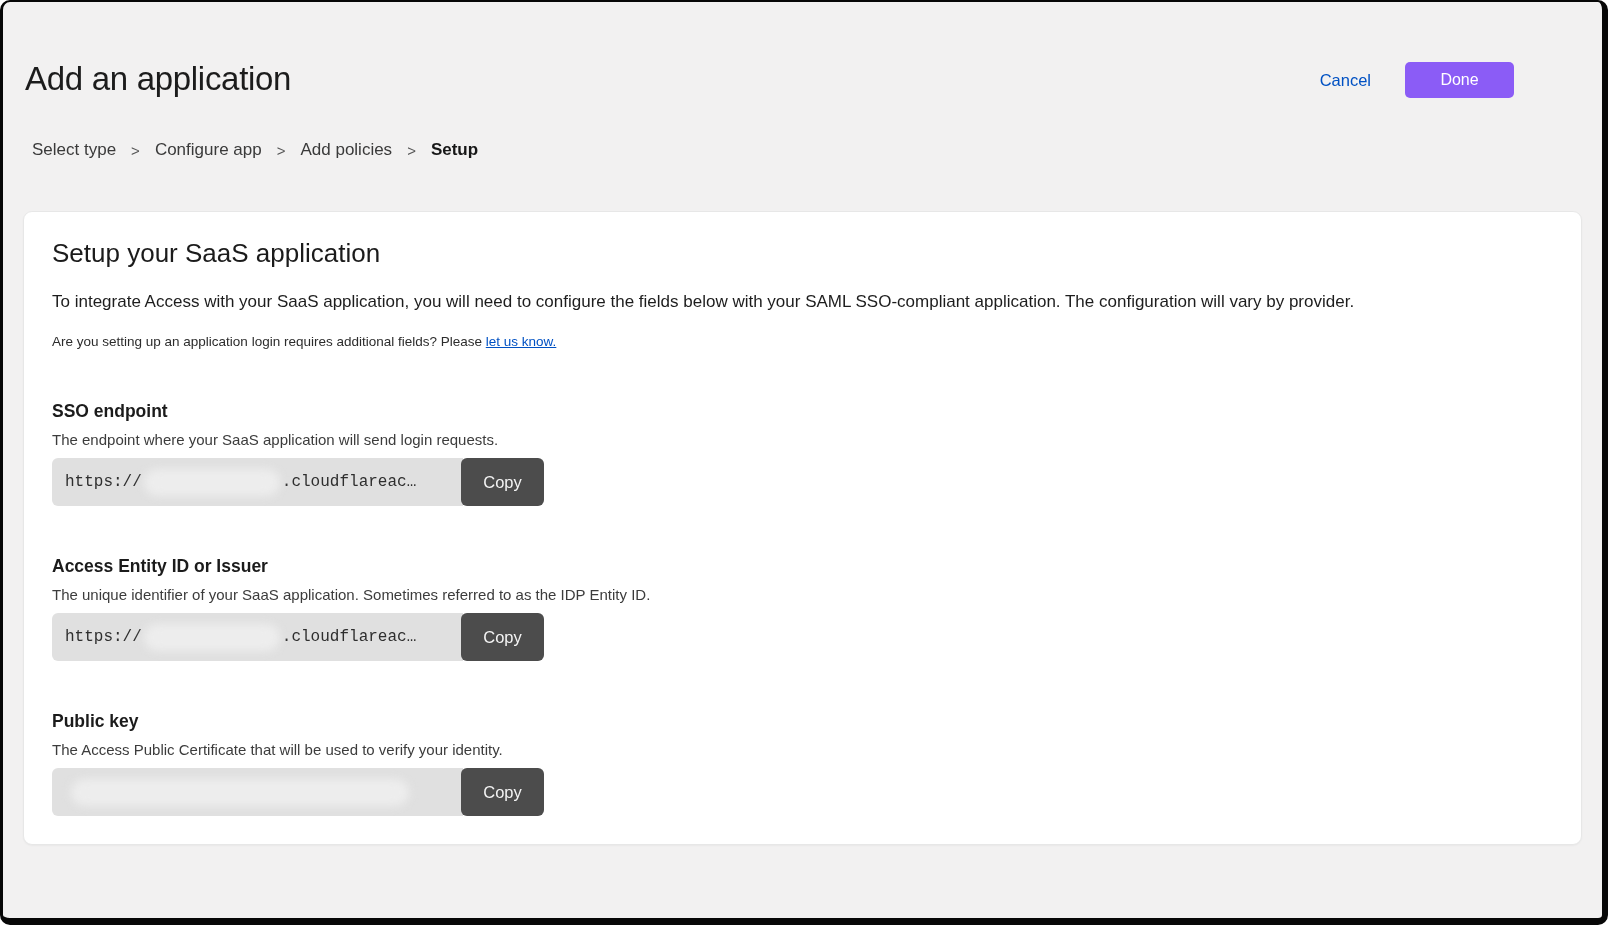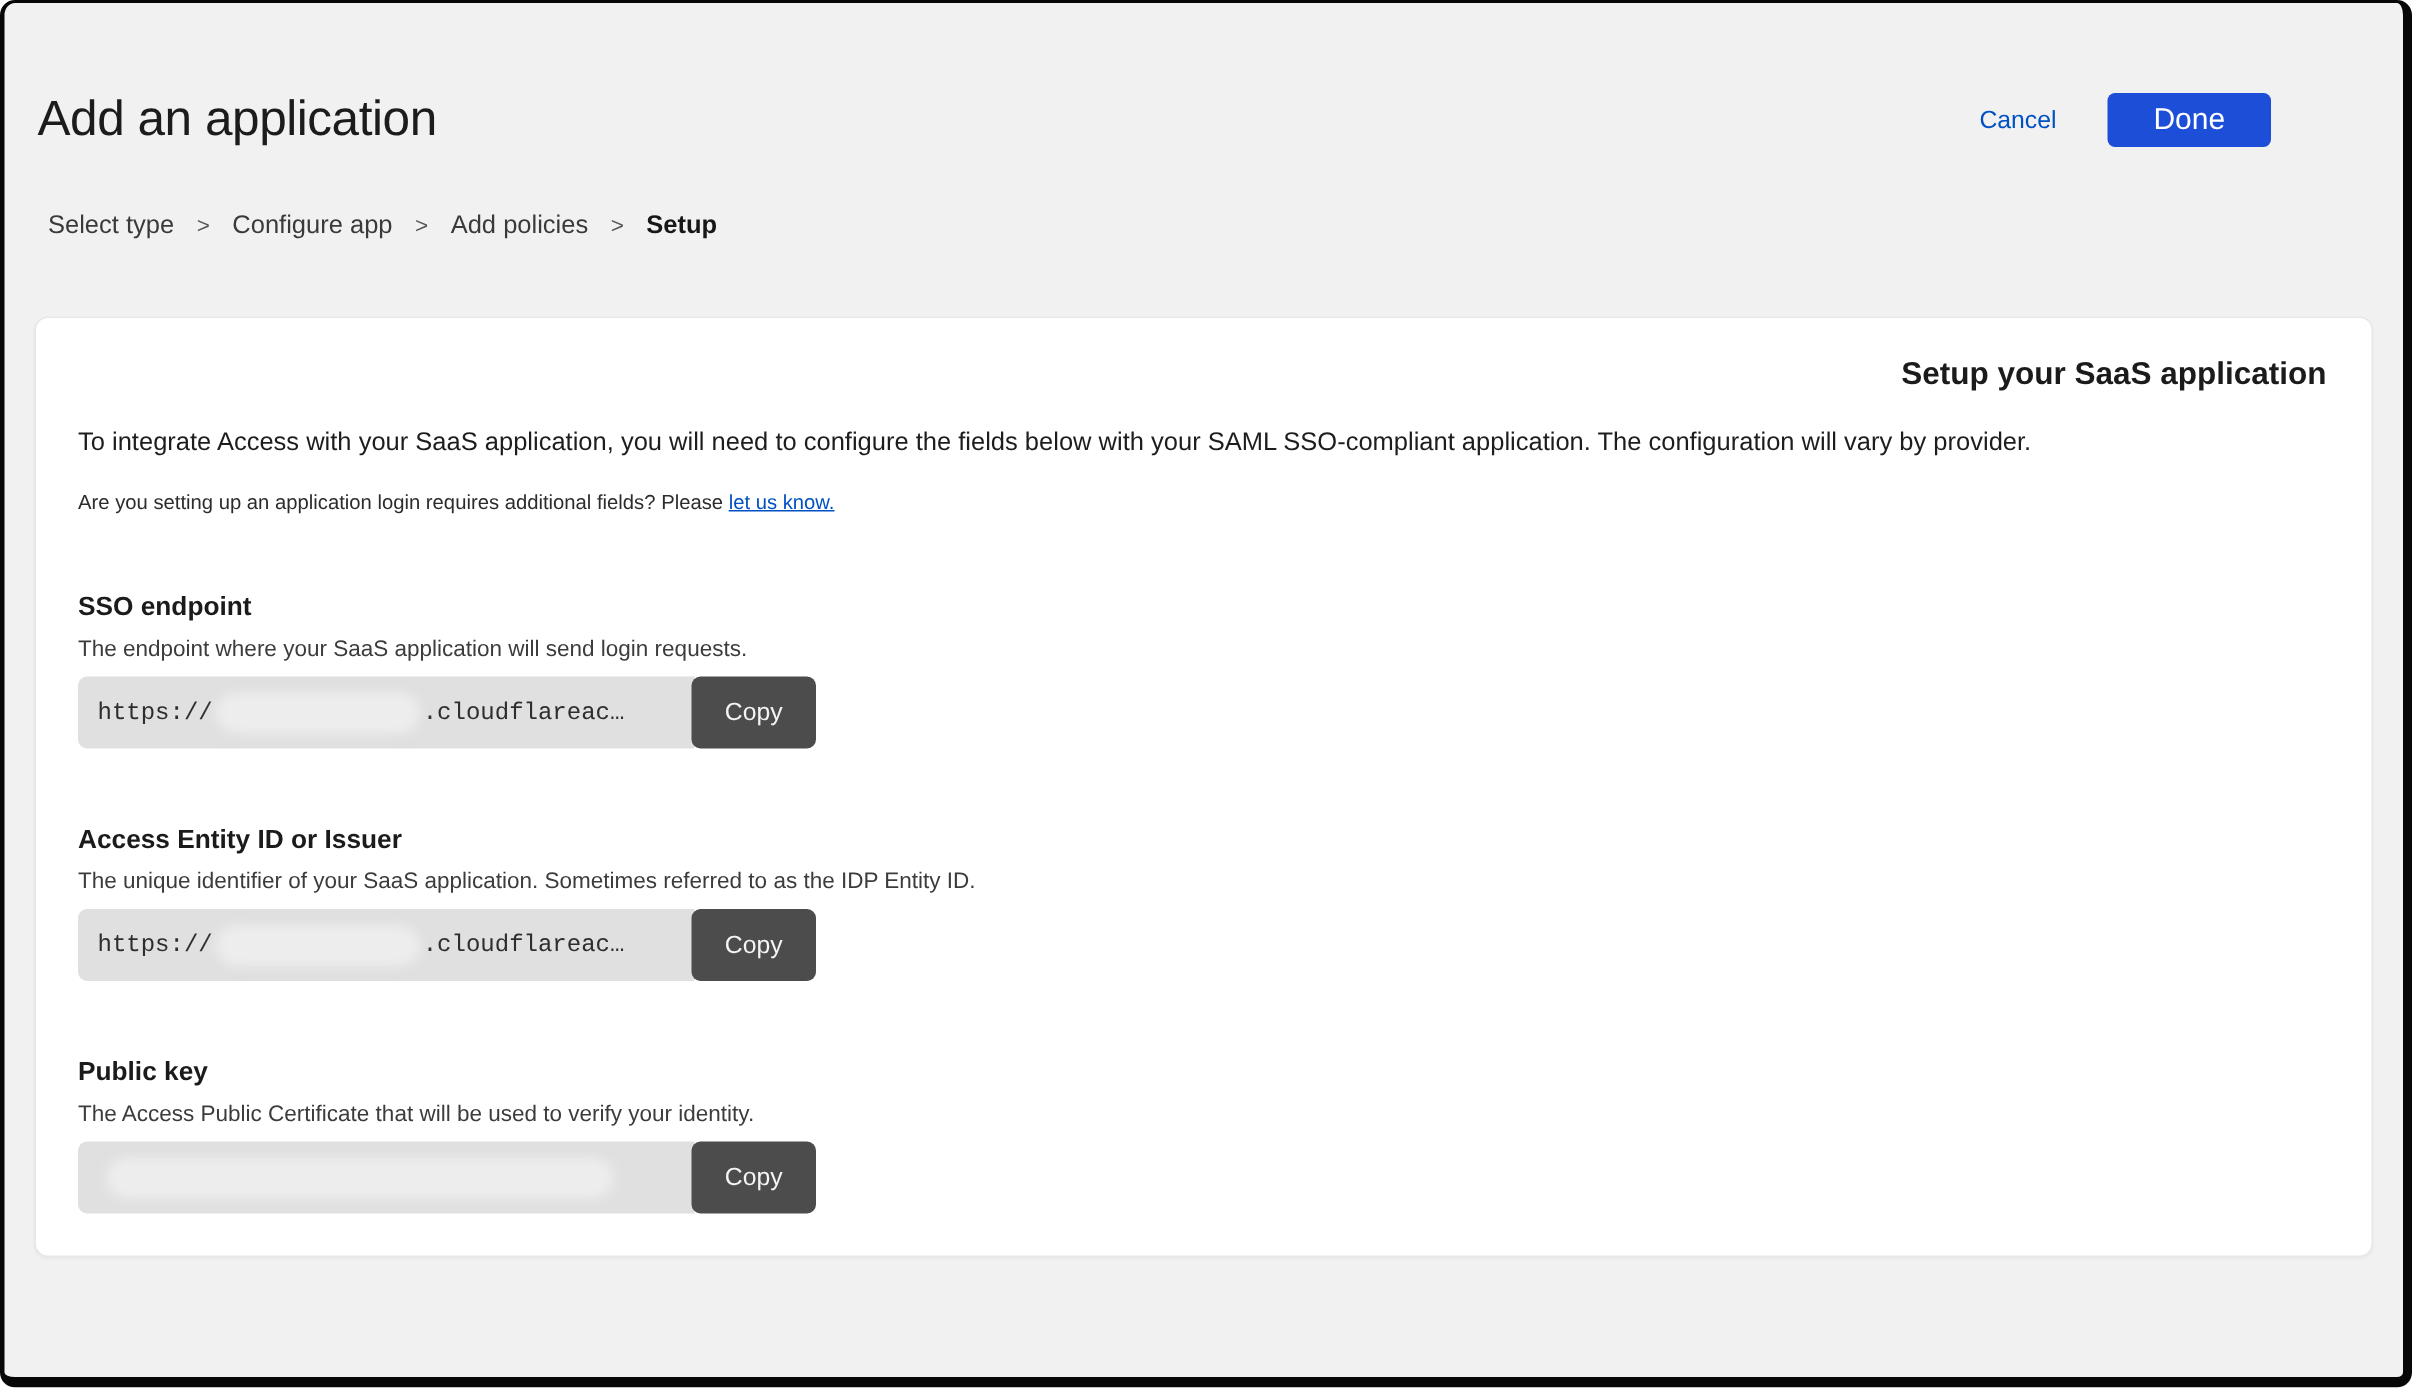--- a/index.html
+++ b/index.html
@@ -27,23 +27,23 @@
   .page-title {
     font-size: 33px; font-weight: 400; color: #1c1c1c;
     letter-spacing: -0.3px; margin-left: 2px;
   }
   .header-actions { display: flex; align-items: center; gap: 34px; margin-right: 68px; }
   .cancel-link {
     color: #0051c3; font-size: 16.5px; text-decoration: none; cursor: pointer;
     background: none; border: none; font-family: inherit;
   }
   .done-btn {
-    background: #1d4ed8; color: #ffffff; border: none; cursor: pointer;
+    background: #8b5cf6; color: #ffffff; border: none; cursor: pointer;
     width: 109px; height: 36px; border-radius: 5px;
-    font-size: 20px; font-family: inherit;
+    font-size: 16px; font-family: inherit;
   }
 
   
   .breadcrumb {
     margin: 42px 0 0 9px;
     display: flex; align-items: center; gap: 15px;
     font-size: 17px; color: #3a3a3a;
   }
   .breadcrumb .crumb { cursor: pointer; }
   .breadcrumb .crumb.active { font-weight: 700; color: #171717; }
@@ -52,21 +52,21 @@
   
   .card {
     margin-top: 51px;
     background: #ffffff;
     border: 1px solid #e7e7e7;
     border-radius: 9px;
     box-shadow: 0 1px 2px rgba(0,0,0,0.04);
     padding: 26px 30px 28px 28px;
     min-height: 625px;
   }
-  .card-title { font-size: 21px; font-weight: 700; color: #1b1b1b; text-align: right; }
+  .card-title { font-size: 26px; font-weight: 400; color: #1b1b1b; }
   .card-lead  { margin-top: 23px; font-size: 17px; color: #1d1d1d; }
   .card-note  { margin-top: 22px; font-size: 13.5px; color: #2c2c2c; }
   .card-note a { color: #0051c3; text-decoration: underline; cursor: pointer; }
 
   .section { margin-top: 50px; }
   .section:first-of-type { margin-top: 52px; }
   .section-title { font-size: 17.5px; font-weight: 700; color: #1b1b1b; }
   .section-desc  { margin-top: 9px; font-size: 15px; color: #3c3c3c; }
 
   .code-row { margin-top: 10px; display: flex; width: 492px; height: 48px; }

